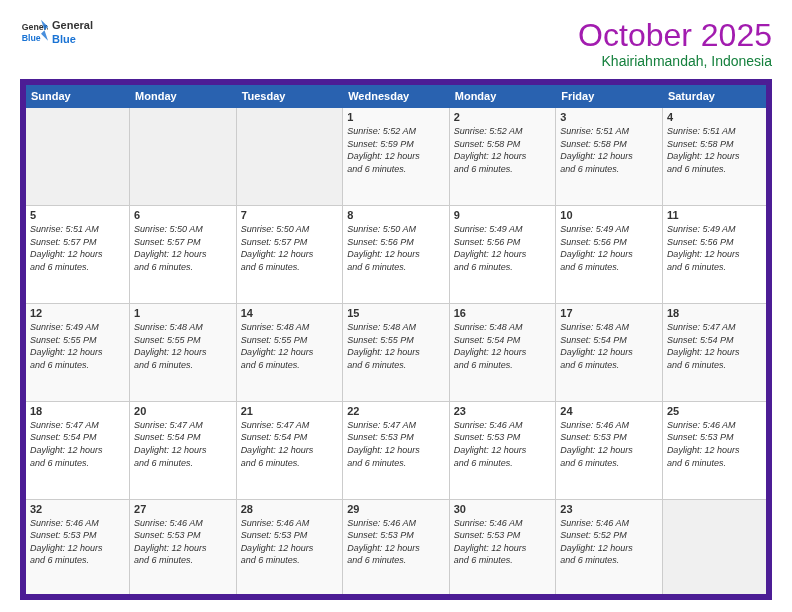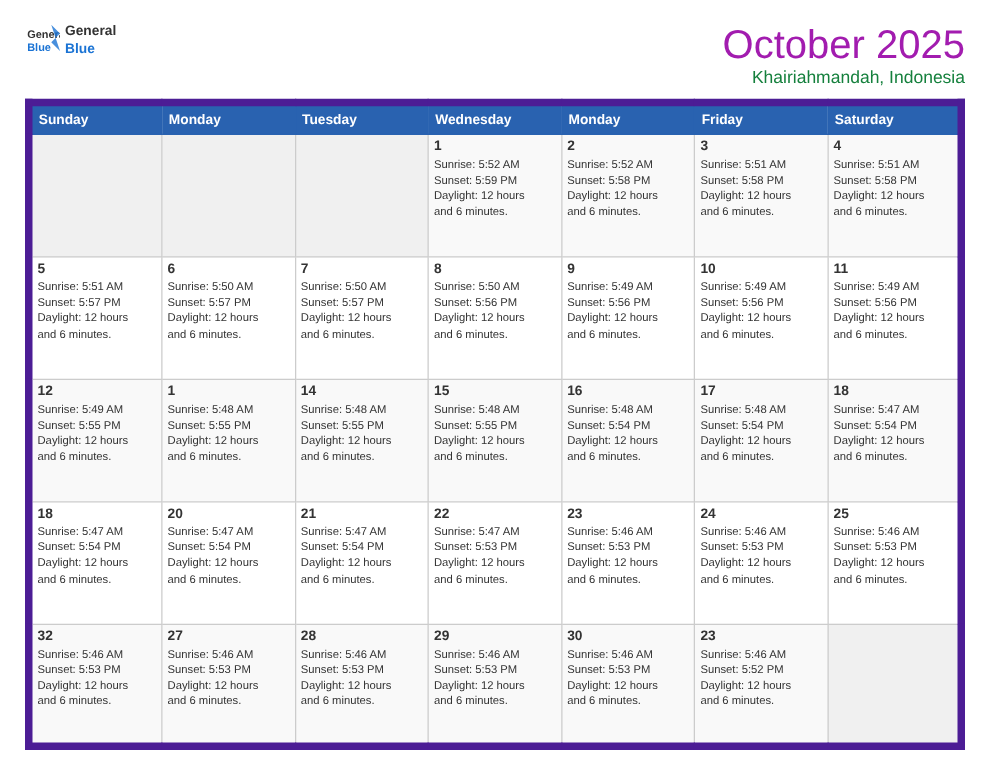--- a/index.html
+++ b/index.html
@@ -79,20 +79,21 @@
     .day-num {
       font-size: 11px;
       font-weight: bold;
       display: block;
       margin-bottom: 2px;
     }
     .cell-info {
       font-size: 9px;
       line-height: 1.4;
       color: #333;
+      font-style: italic;
     }
     .empty-cell {
       background: #f0f0f0 !important;
     }
   </style>
 </head>
 <body>
 
 <div class="page">
   <div class="header">

